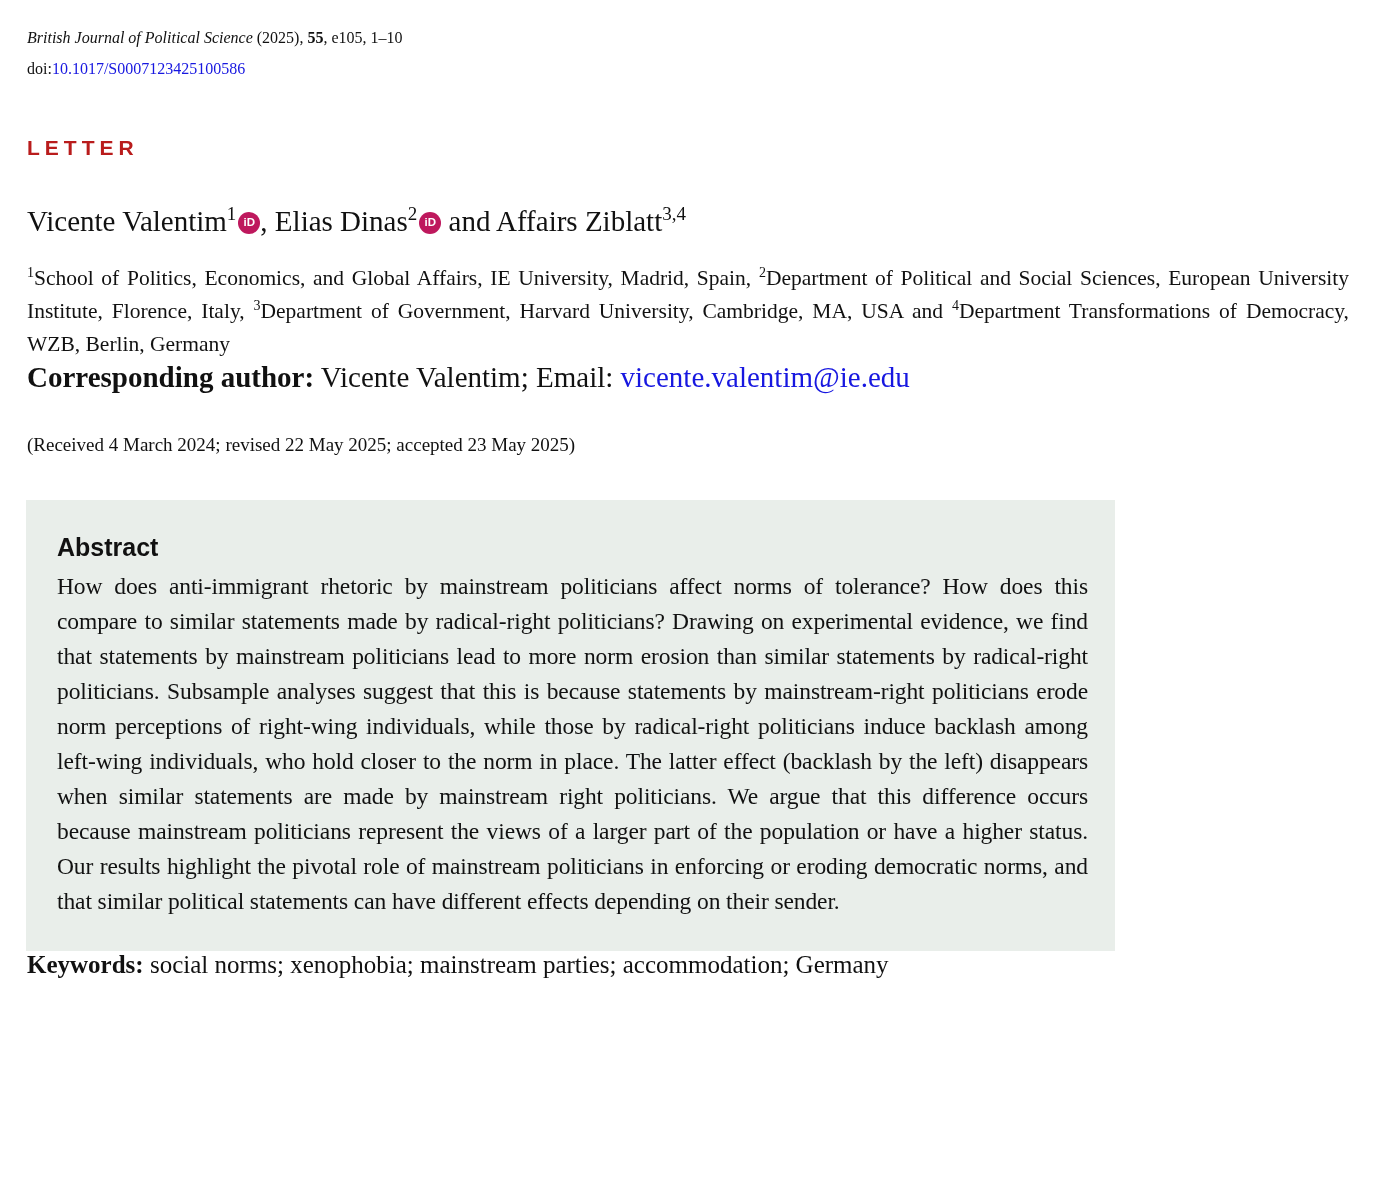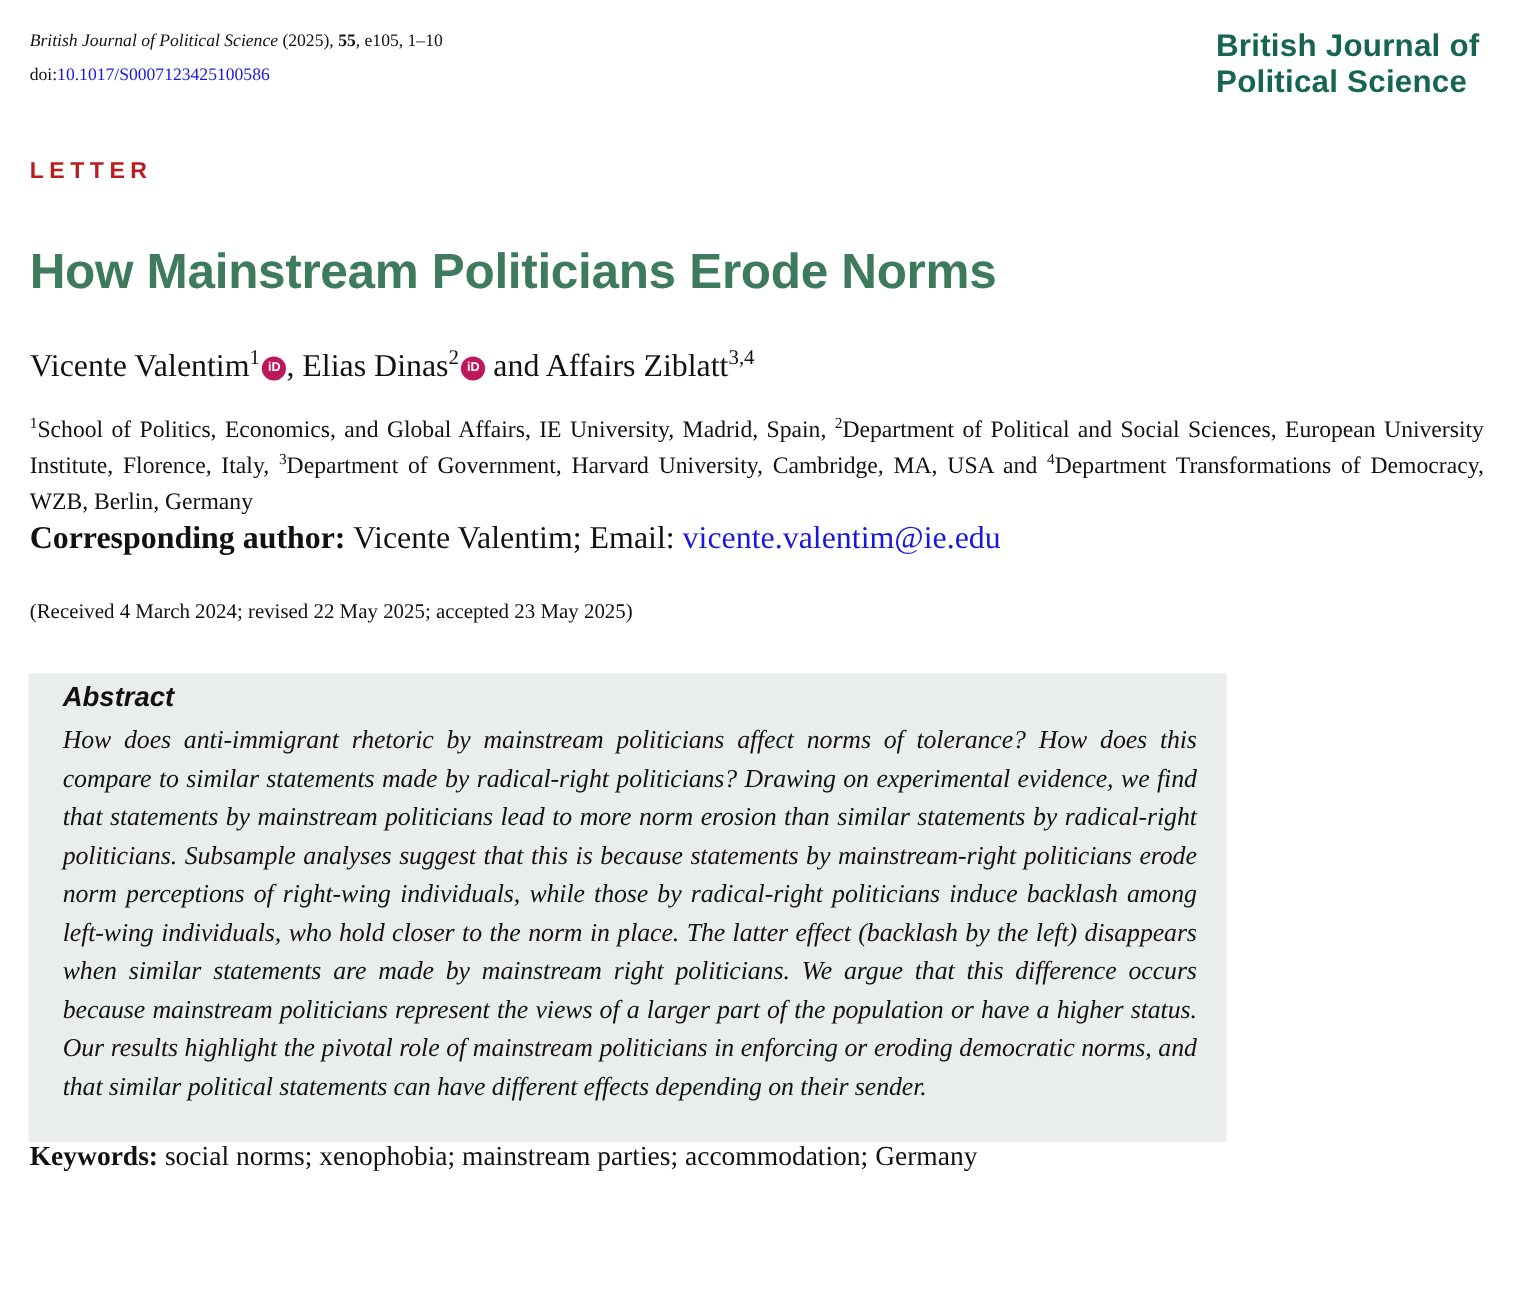--- a/index.html
+++ b/index.html
@@ -117,22 +117,21 @@
     font-size: 19px;
   }
 
   
   .abstract {
     margin-top: 44px;
     margin-left: -1px;
     width: 1089px;
     box-sizing: border-box;
     background: #e9eeea;
-    padding: 8px 27px 32px 31px;
-    font-style: italic;
+    padding: 33px 27px 32px 31px;
   }
   .abstract h2 {
     margin: 0 0 7px 0;
     font-family: "Liberation Sans", sans-serif;
     font-weight: bold;
     font-size: 25px;
     color: #111111;
   }
   .abstract p {
     margin: 0;
@@ -150,29 +149,24 @@
 </head>
 <body>
 
 <div class="page">
 
   <header class="masthead">
     <div class="cite-block">
       <div><span class="it">British Journal of Political Science</span><span> (2025), </span><span class="b">55</span><span>, e105, 1–10</span></div>
       <div><span>doi:</span><a class="link">10.1017/S0007123425100586</a></div>
     </div>
-    <div class="logo">
-      <div>British Journal of</div>
-      <div>Political Science</div>
-    </div>
   </header>
 
   <div class="kicker">LETTER</div>
 
-  <h1 class="title">How Mainstream Politicians Erode Norms</h1>
 
   <div class="authors"><span>Vicente Valentim</span><sup>1</sup><span class="orcid">iD</span><span>, </span><span>Elias Dinas</span><sup>2</sup><span class="orcid">iD</span><span> and </span><span>Affairs Ziblatt</span><sup>3,4</sup></div>
 
   <div class="affils"><sup>1</sup><span>School of Politics, Economics, and Global Affairs, IE University, Madrid, Spain, </span><sup>2</sup><span>Department of Political and Social Sciences, European University Institute, Florence, Italy, </span><sup>3</sup><span>Department of Government, Harvard University, Cambridge, MA, USA and </span><sup>4</sup><span>Department Transformations of Democracy, WZB, Berlin, Germany</span></div>
 
   <div class="corresponding"><span class="b">Corresponding author:</span><span> Vicente Valentim; Email: </span><a class="link">vicente.valentim@ie.edu</a></div>
 
   <div class="history">(Received 4 March 2024; revised 22 May 2025; accepted 23 May 2025)</div>
 
   <section class="abstract">

